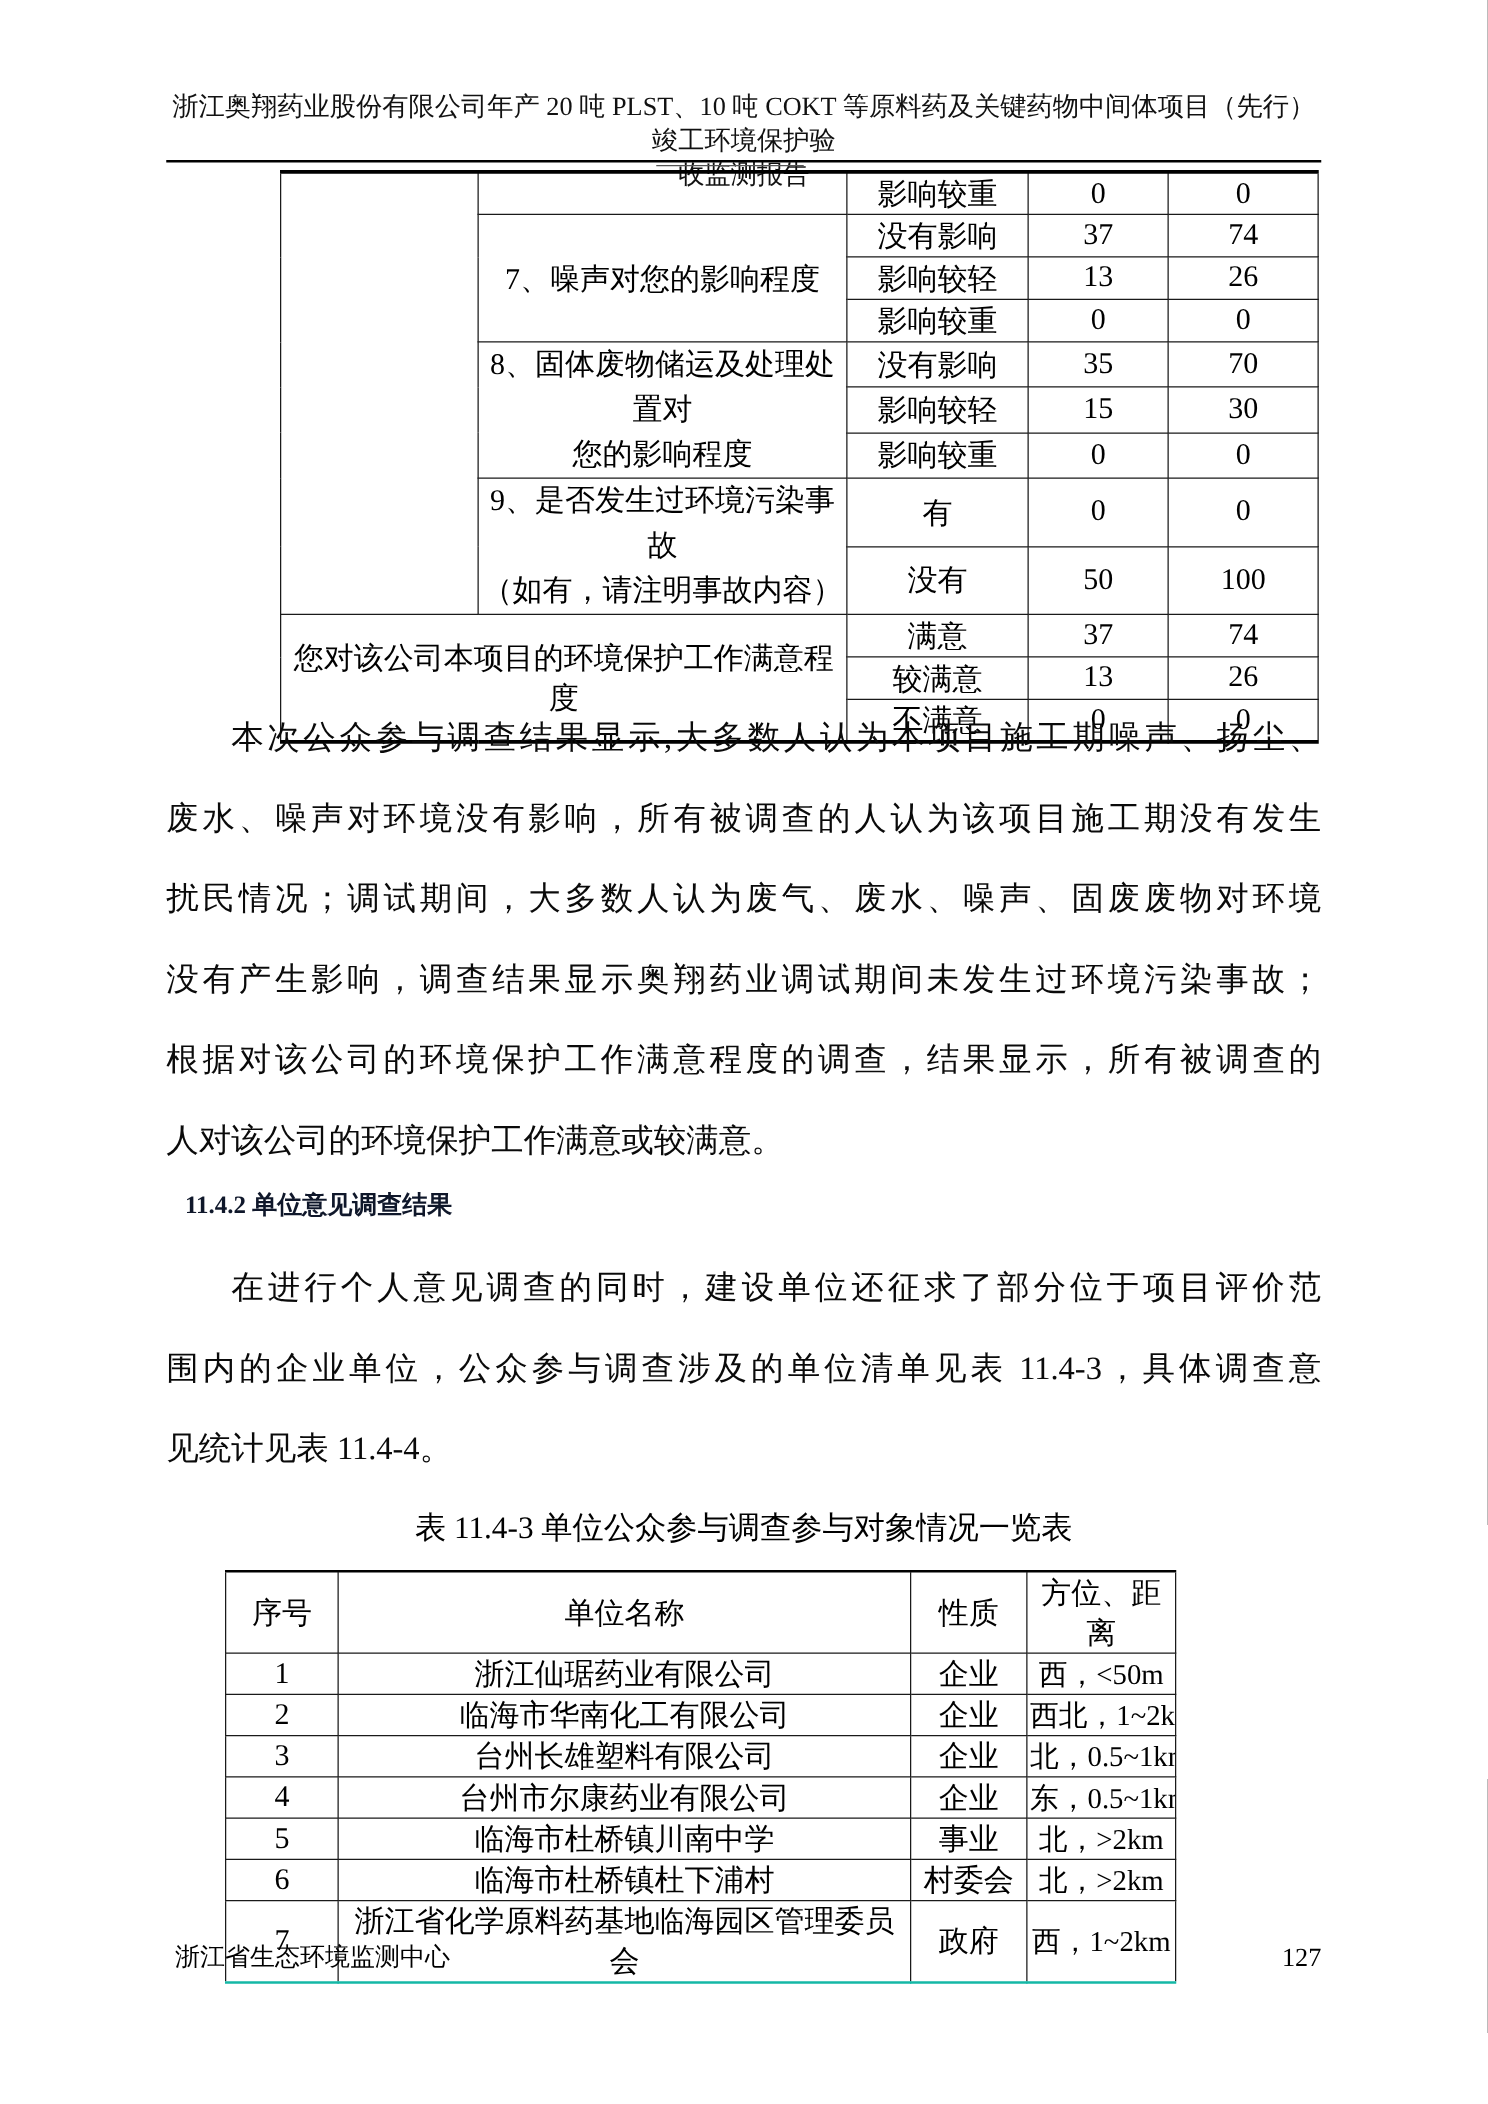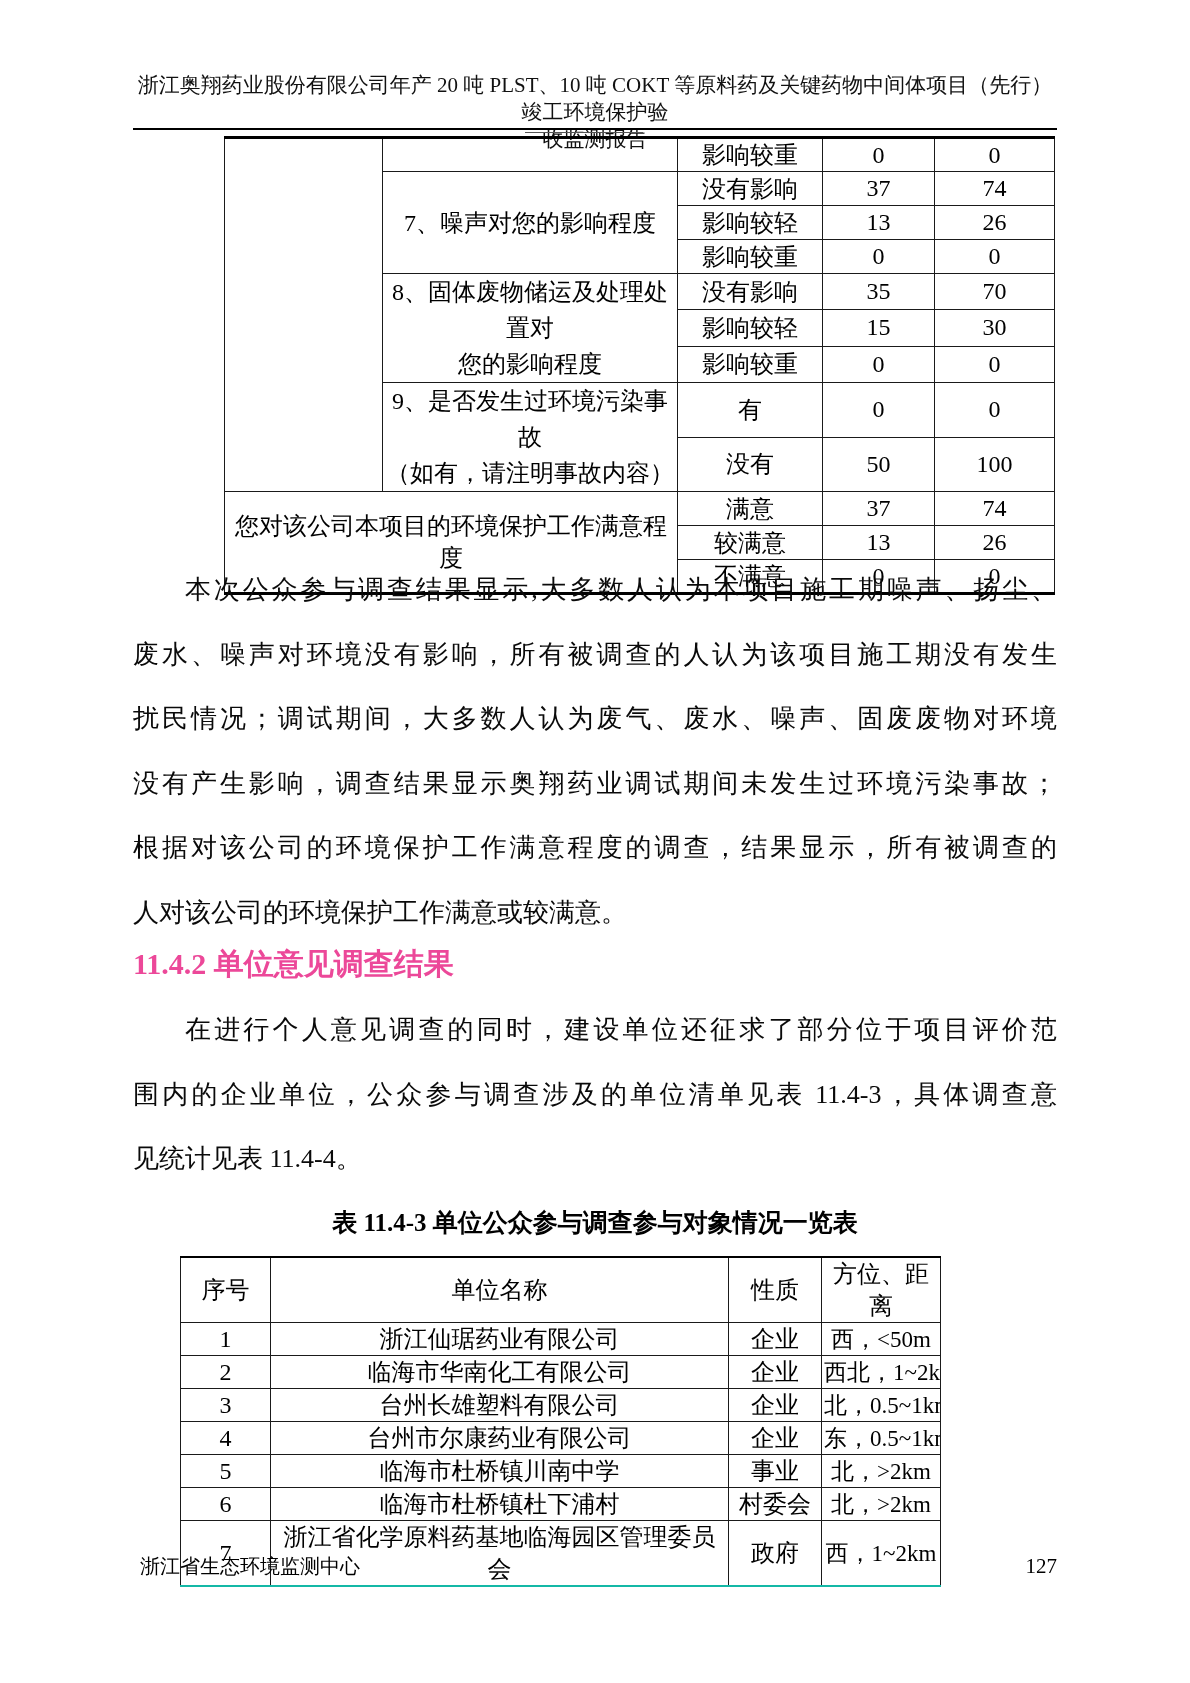--- a/index.html
+++ b/index.html
@@ -52,27 +52,27 @@
     height:64.5px; line-height:64.5px;
     overflow:hidden;
     text-align:justify; text-align-last:justify;
     white-space:nowrap;
   }
   .para .line.j { white-space:normal; }
   .para .line.last { text-align-last:left; }
   .para .line.indent { text-indent:52px; }
 
   .heading {
-    left:133px; top:944px; width:924px;
-    font-size:30px; font-weight:bold; color:#ec4899;
+    left:148px; top:944px; width:924px;
+    font-size:20px; font-weight:bold; color:#0f172a;
     line-height:40px;
   }
   .caption {
     left:133px; top:1203px; width:924px;
-    text-align:center; font-size:25px; font-weight:bold;
+    text-align:center; font-size:25px; font-weight:normal;
     line-height:40px;
   }
   .footer-org { left:140px; top:1552px; font-size:20px; line-height:28px; }
   .footer-num { left:133px; top:1552px; width:924px; text-align:right; font-size:21px; line-height:28px; }
 </style>
 </head>
 <body>
 
 <div class="page">
 

